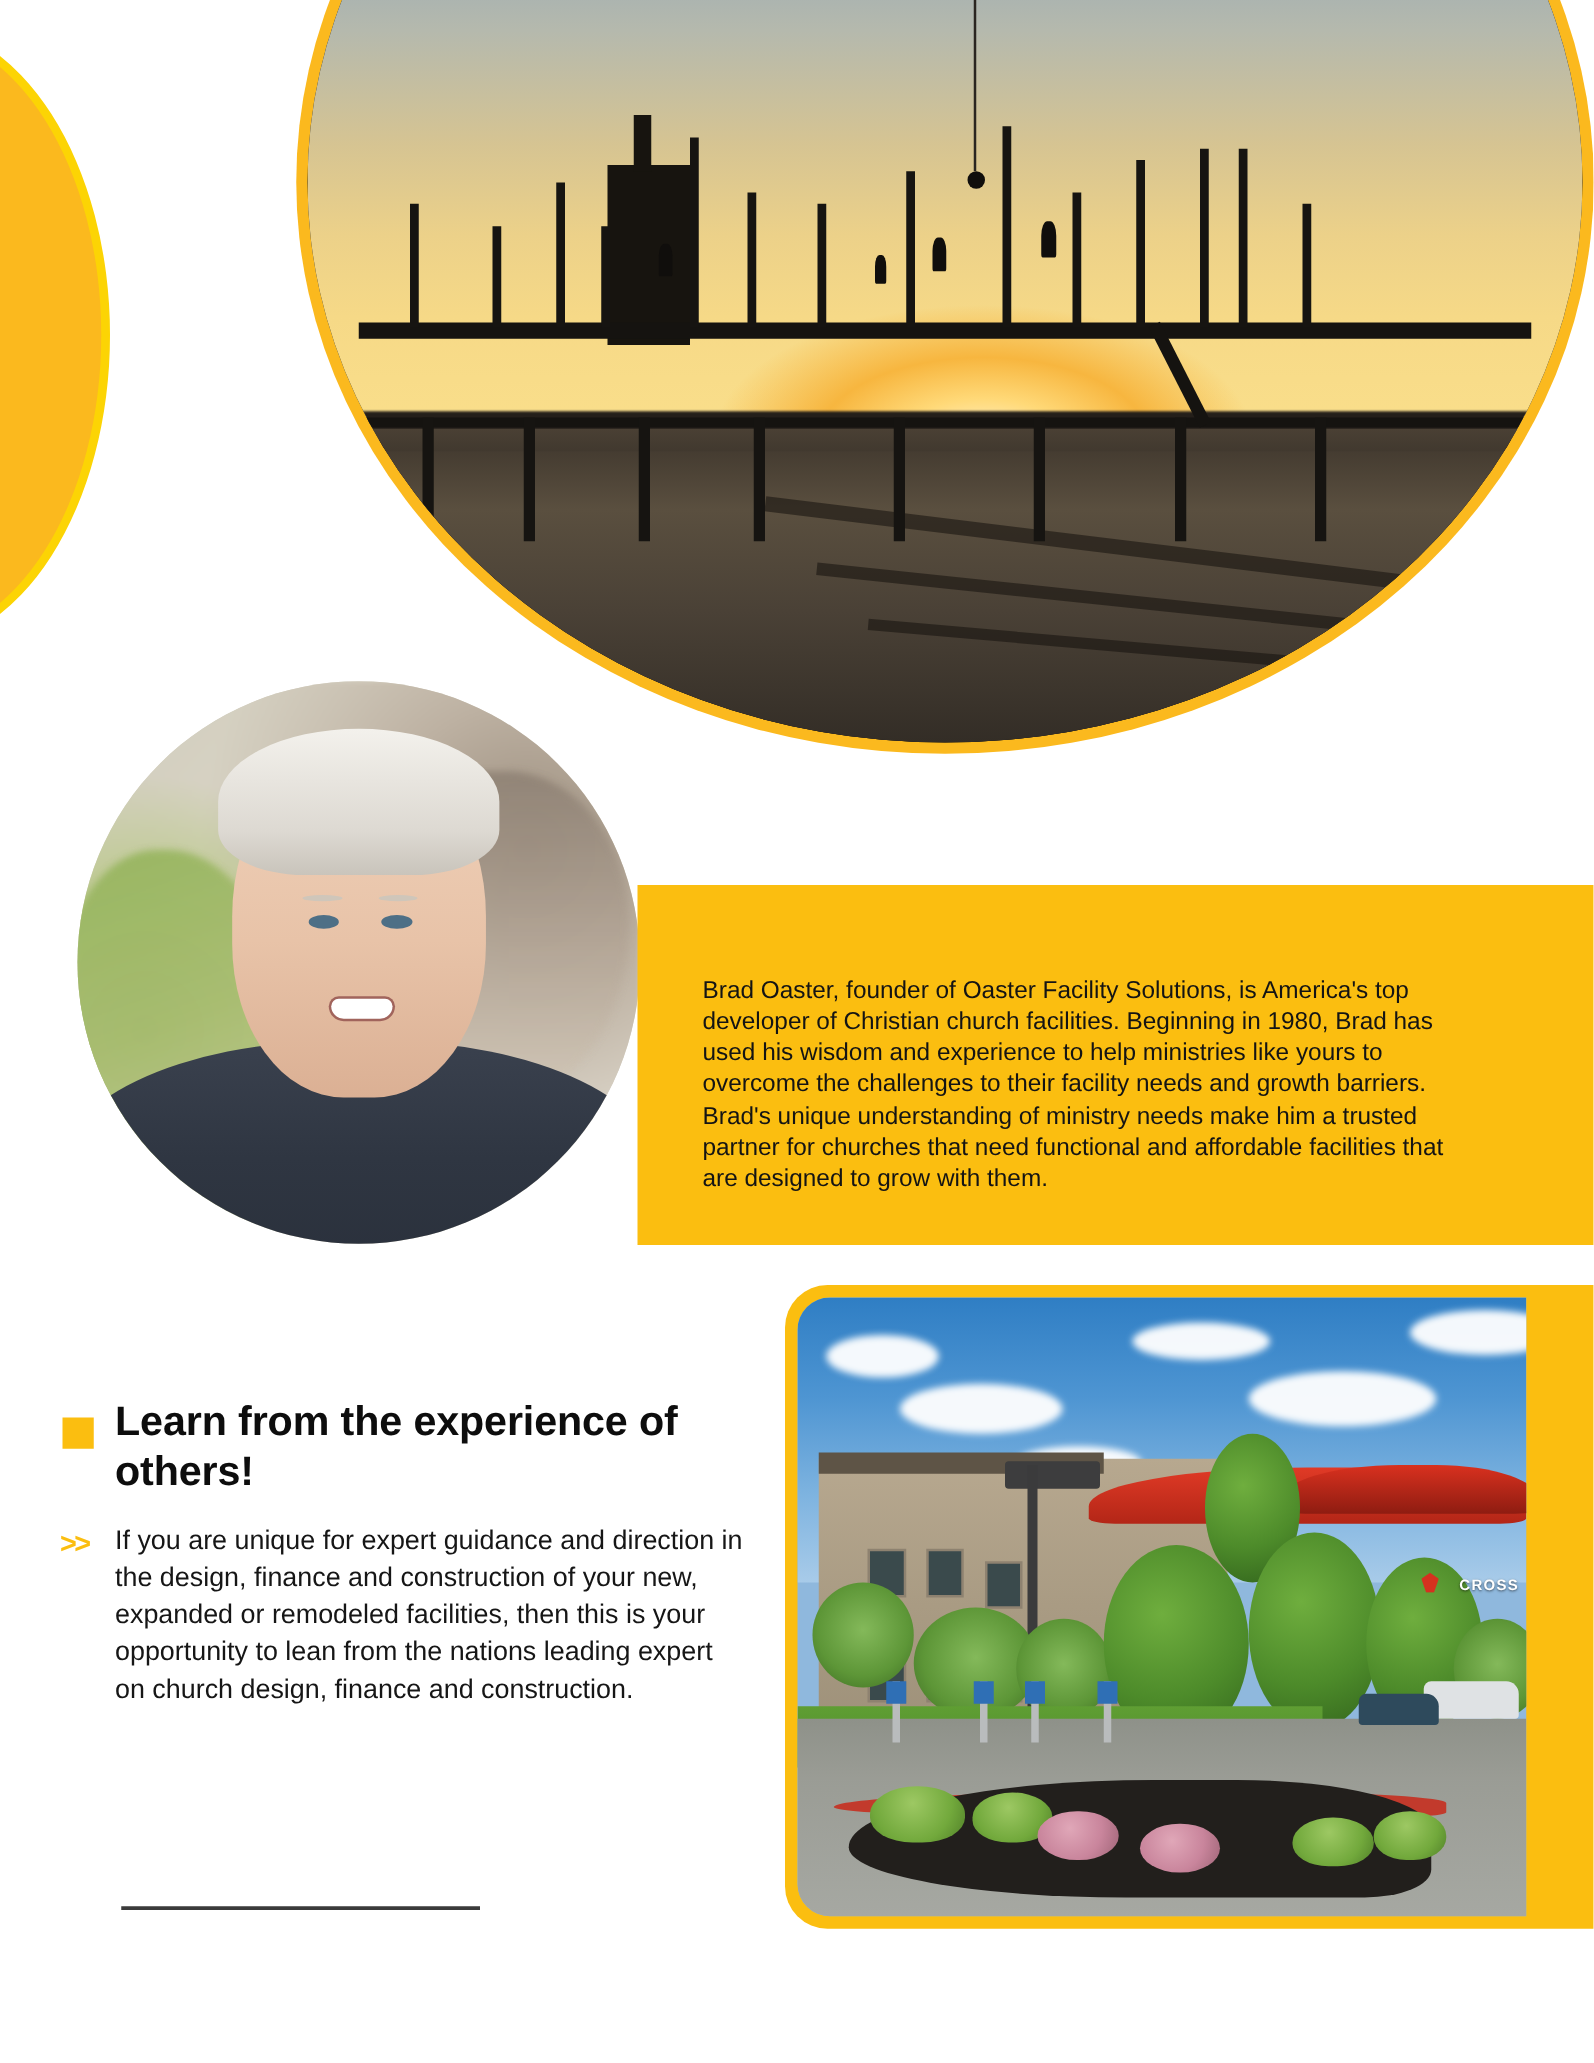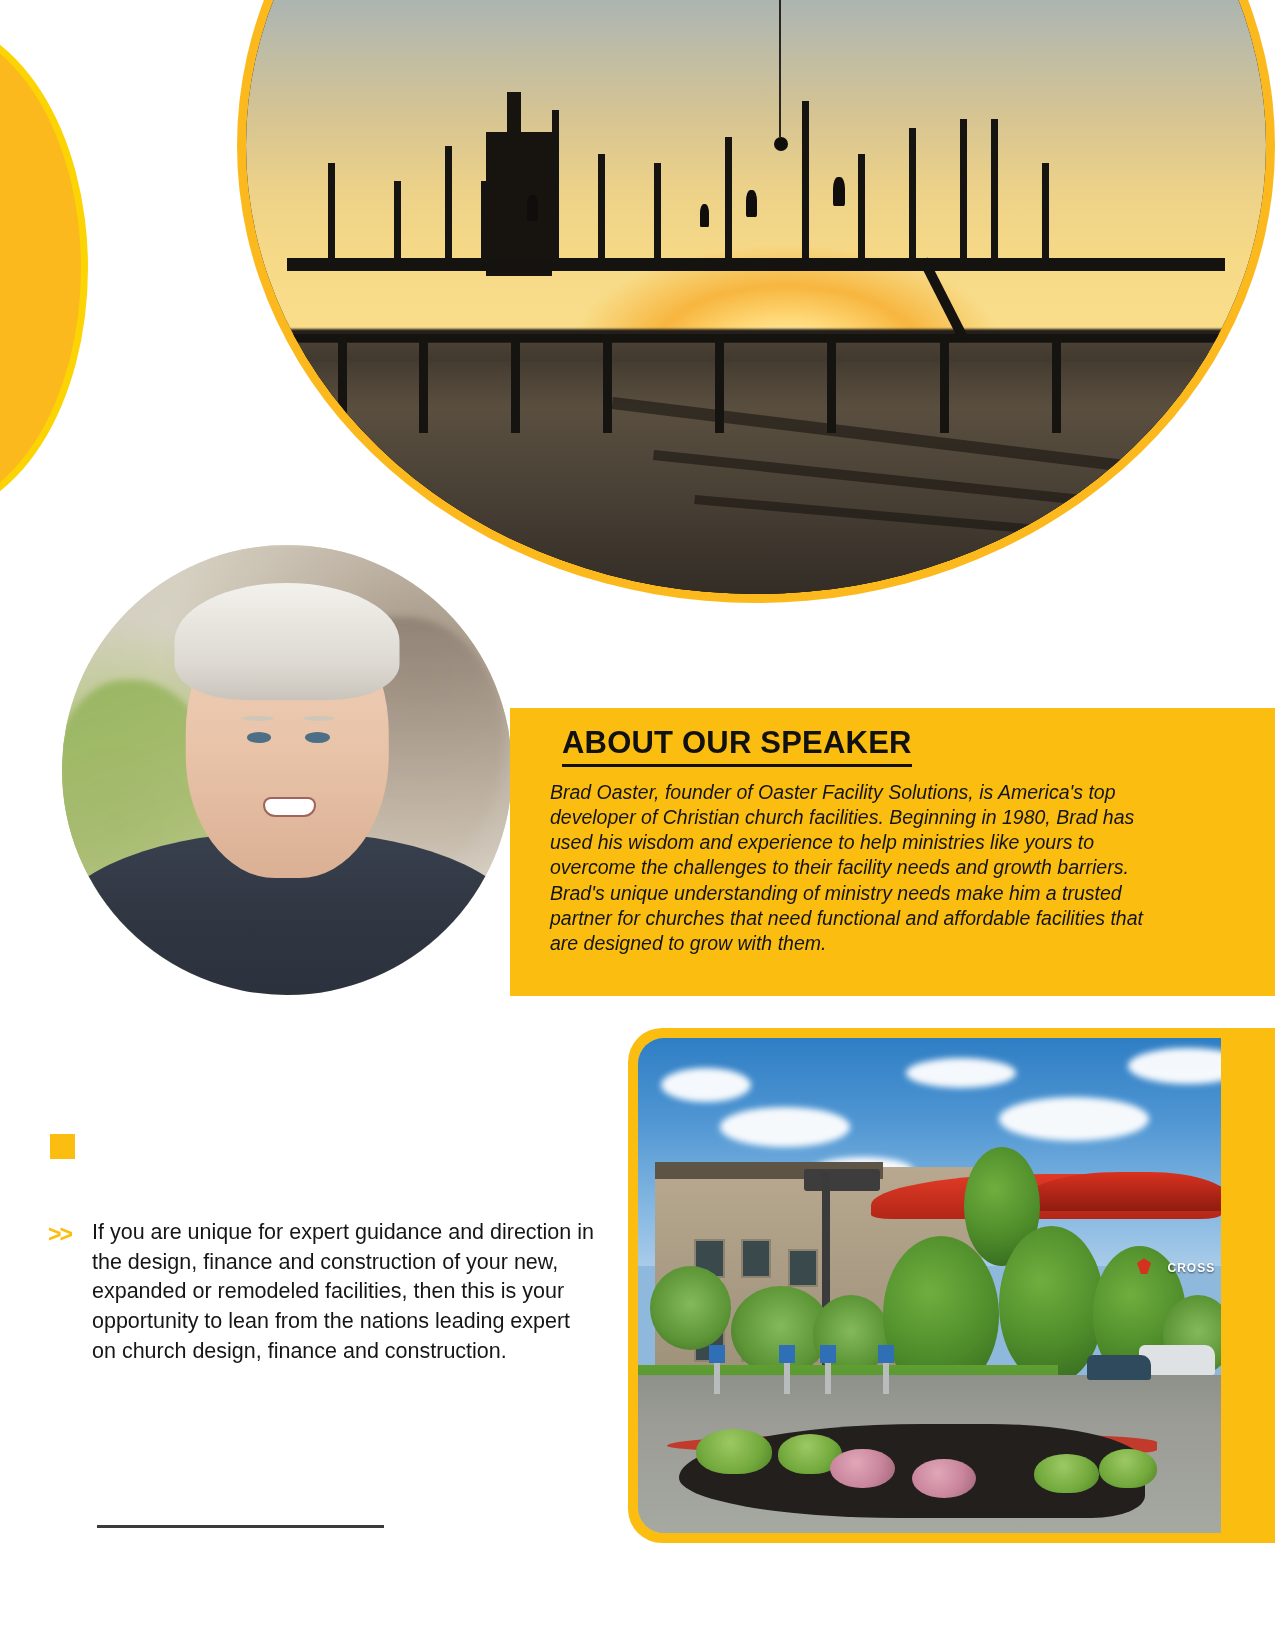--- a/index.html
+++ b/index.html
@@ -238,28 +238,27 @@
     font-size: 31px;
     font-weight: 800;
     letter-spacing: .2px;
     color: #111111;
     border-bottom: 3px solid #111111;
     padding-bottom: 3px;
     display: inline-block;
   }
   .speaker-body {
     position: absolute;
-    left: 40px;
+    left: 52px;
     top: 72px;
     width: 600px;
     font-size: 19.5px;
     line-height: 1.29;
     color: #141414;
     font-weight: 400;
-    font-style: italic;
   }
 
   
   .learn-bullet {
     position: absolute;
     left: 50px;
     top: 1134px;
     width: 25px;
     height: 25px;
     background: #FBBE10;
@@ -550,25 +549,25 @@
     <div class="head"></div>
     <div class="hair"></div>
     <div class="brow l"></div>
     <div class="brow r"></div>
     <div class="eye l"></div>
     <div class="eye r"></div>
     <div class="mouth"></div>
   </div>
 
   <div class="speaker-panel">
-    <div class="speaker-title">ABOUT OUR SPEAKER</div>
     <div class="speaker-body">Brad Oaster, founder of Oaster Facility Solutions, is America's top developer of Christian church facilities. Beginning in 1980, Brad has used his wisdom and experience to help ministries like yours to overcome the challenges to their facility needs and growth barriers. Brad's unique understanding of ministry needs make him a trusted partner for churches that need functional and affordable facilities that are designed to grow with them.</div>
   </div>
 
   <div class="learn-bullet"></div>
+  <div class="learn-heading">Learn from the experience of others!</div>
   <div class="chev">&gt;&gt;</div>
   <div class="learn-body">If you are unique for expert guidance and direction in the design, finance and construction of your new, expanded or remodeled facilities, then this is your opportunity to lean from the nations leading expert on church design, finance and construction.</div>
   <div class="rule"></div>
 
   <div class="building-frame">
     <div class="building-photo">
       <div class="b-sky"></div>
       <div class="cloud" style="left:4%;top:6%;width:90px;height:34px;"></div>
       <div class="cloud" style="left:14%;top:14%;width:130px;height:40px;"></div>
       <div class="cloud" style="left:46%;top:4%;width:110px;height:30px;"></div>

